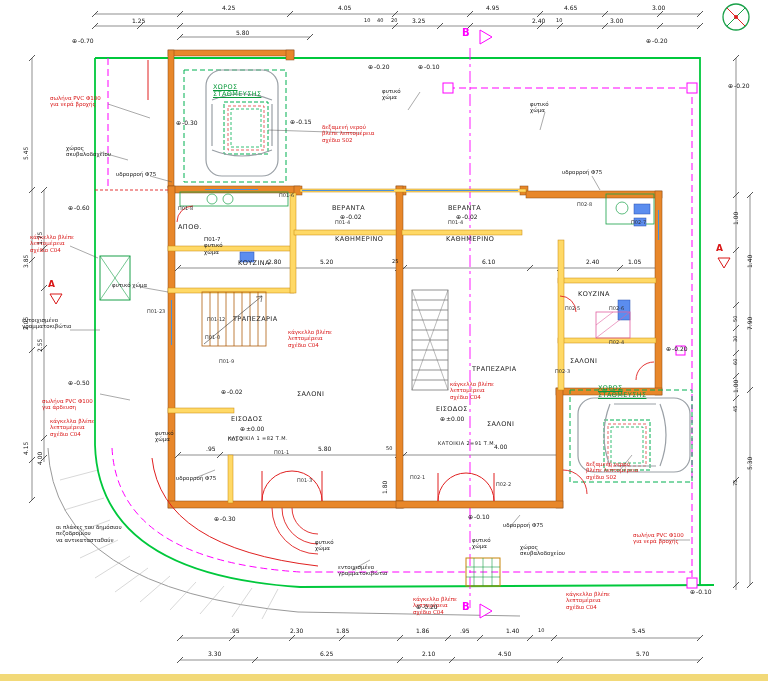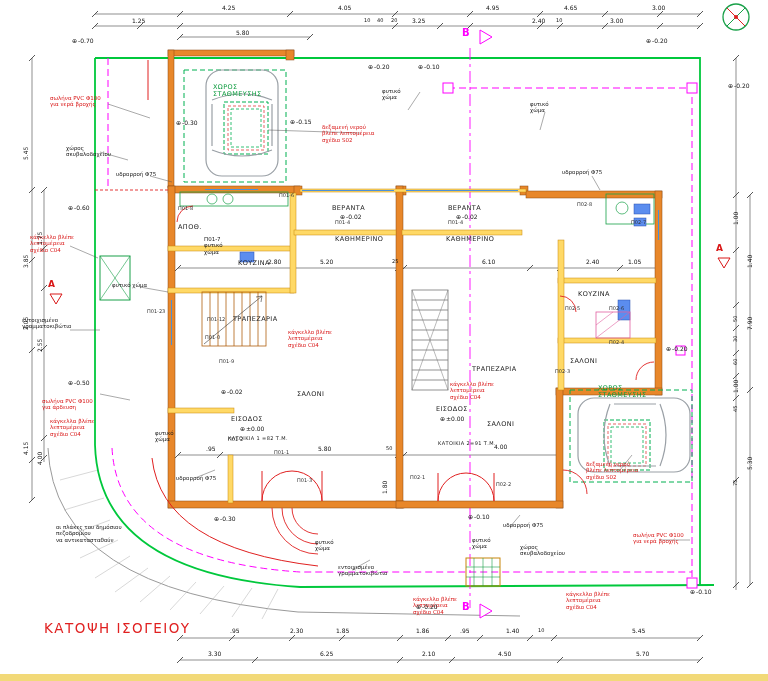--- a/index.html
+++ b/index.html
@@ -10,21 +10,21 @@
   .lbl{position:absolute;white-space:pre;color:#1a1a1a;font-size:6px;line-height:1.15;
        transform-origin:0 0;}
   .room{font-size:6.5px;letter-spacing:.4px;color:#222;}
   .note{font-size:5.5px;}
   .dim{font-size:6px;color:#111;}
   .tag{font-size:5px;color:#333;}
   .tiny{font-size:5px;}
   .elev{font-size:6px;color:#111;}
   .elev::before{content:"⊕";margin-right:1px;font-size:6px;color:#111;}
   .red{color:#d91818;}
-  .green{color:#0a9a3c;}
+  .green{color:#0a9a3c;text-decoration:underline;}
   .rot{transform:rotate(-90deg);}
   .secB{color:#ff00ff;font-weight:bold;font-size:10px;}
   .secA{color:#d91818;font-weight:bold;font-size:9px;}
   #title{position:absolute;left:44px;top:620px;font-size:13.5px;letter-spacing:1.5px;
          color:#e02020;font-family:"DejaVu Sans",sans-serif;}
   #bottomstrip{position:absolute;left:0;top:674px;width:768px;height:7px;background:#f2d978;}
 </style>
 </head>
 <body>
 
@@ -377,16 +377,15 @@
       <div class="lbl dim" style="left: 482px; top: 259px;">6.10</div>
       <div class="lbl dim" style="left: 586px; top: 259px;">2.40</div>
       <div class="lbl dim" style="left: 628px; top: 259px;">1.05</div>
       <div class="lbl dim" style="left: 206px; top: 446px;">.95</div>
       <div class="lbl dim" style="left: 318px; top: 446px;">5.80</div>
       <div class="lbl dim tiny" style="left: 386px; top: 446px;">50</div>
       <div class="lbl dim" style="left: 494px; top: 444px;">4.00</div>
       <div class="lbl dim rot" style="left: 382px; top: 494px;">1.80</div>
     </div>
 
-  <div id="title">ΚΑΤΟΨΗ  ΙΣΟΓΕΙΟΥ</div>
 
   <div id="bottomstrip"></div>
 </div>
 
 </body></html>

